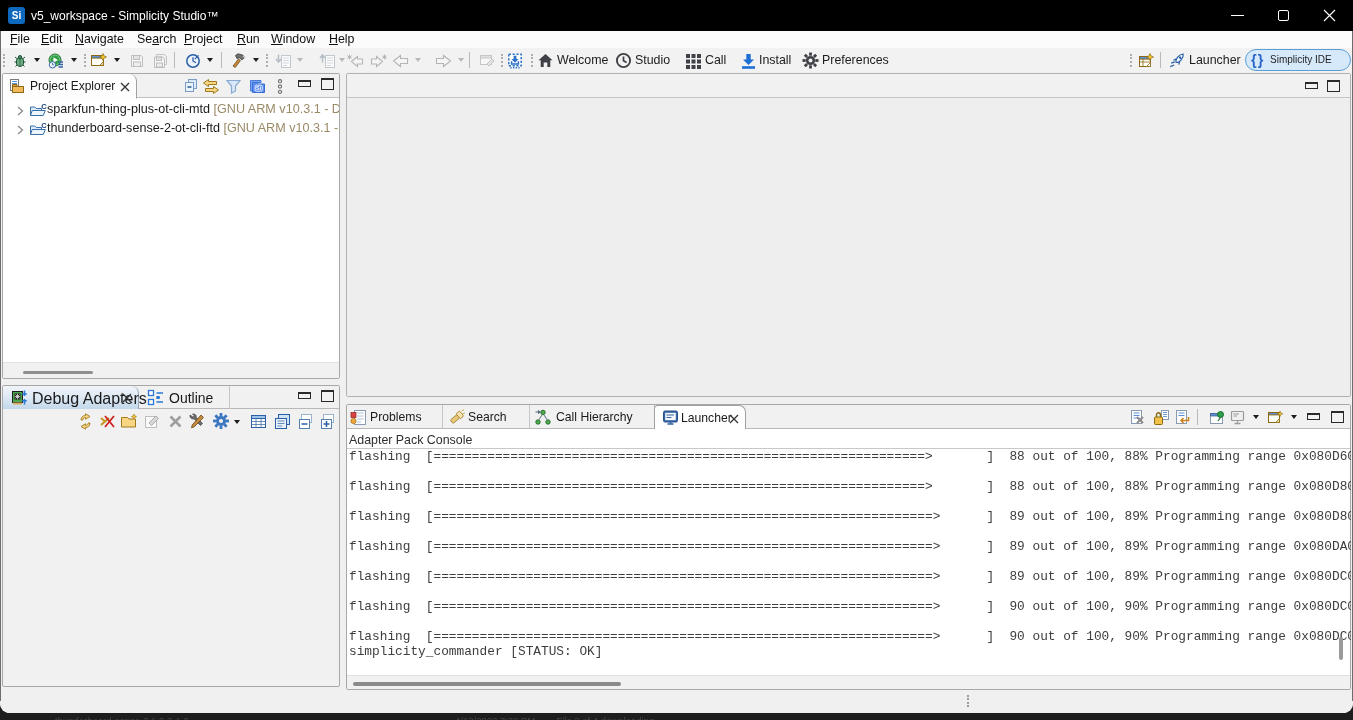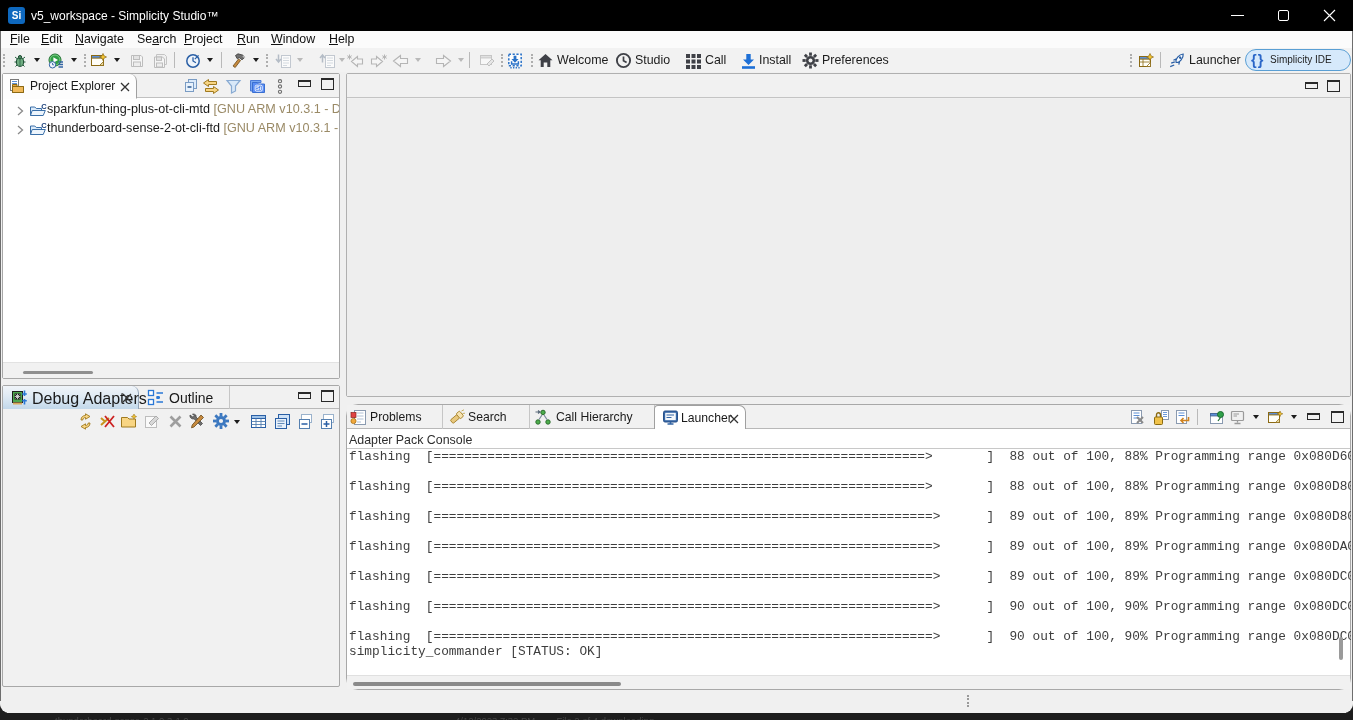--- a/index.html
+++ b/index.html
@@ -398,21 +398,21 @@
 
 </div>
 
 <div class="abs" id="editor" style="left:346px;top:73px;width:1005px;height:324px;background:#f0f0f0;border:1px solid #b0b0b0;border-radius:2px">
   <div class="abs" style="left:0;top:0;width:1003px;height:24px;background:#f1f1f1;border-bottom:1px solid #c4c4c4"></div>
   <div class="abs" style="left:958px;top:8px;width:13px;height:7px;border:1.1px solid #2a2a2a;border-top-width:2.6px"></div>
   <div class="abs" style="left:980px;top:6px;width:13px;height:12px;border:1.1px solid #2a2a2a;border-top-width:2.8px"></div>
   <div class="abs" style="left:0;top:25px;width:1003px;height:297px;background:#eeeeee"></div>
 </div>
 
-<div class="abs" id="console" style="left:346px;top:404px;width:1005px;height:286px;background:#fff;border:1px solid #a8a8a8;border-radius:12px">
+<div class="abs" id="console" style="left:346px;top:404px;width:1005px;height:286px;background:#fff;border:1px solid #a8a8a8;border-radius:2px">
 
   <div class="abs" style="left:0;top:0;width:1003px;height:24px;background:#f1f1f1;border-bottom:1px solid #b8b8b8"></div>
 
   <div class="abs" style="left:0;top:0;width:96px;height:24px;border-right:1px solid #c6c6c6">
     <svg style="left:3px;top:4px" width="17" height="17" viewBox="0 0 17 17">
       <rect x="4.5" y="1.5" width="11" height="14" fill="#fff" stroke="#8a9ab0"></rect>
       <path d="M7 4 H13.5 M7 7 H13.5 M7 10 H13.5 M7 13 H11" stroke="#b0c0d4" stroke-width="1"></path>
       <rect x="1" y="3.5" width="5" height="5" fill="#e04343" stroke="#8a2020" stroke-width="0.7"></rect>
       <circle cx="3.5" cy="12" r="2.6" fill="#f0a83c" stroke="#a06a10" stroke-width="0.7"></circle>
     </svg>

